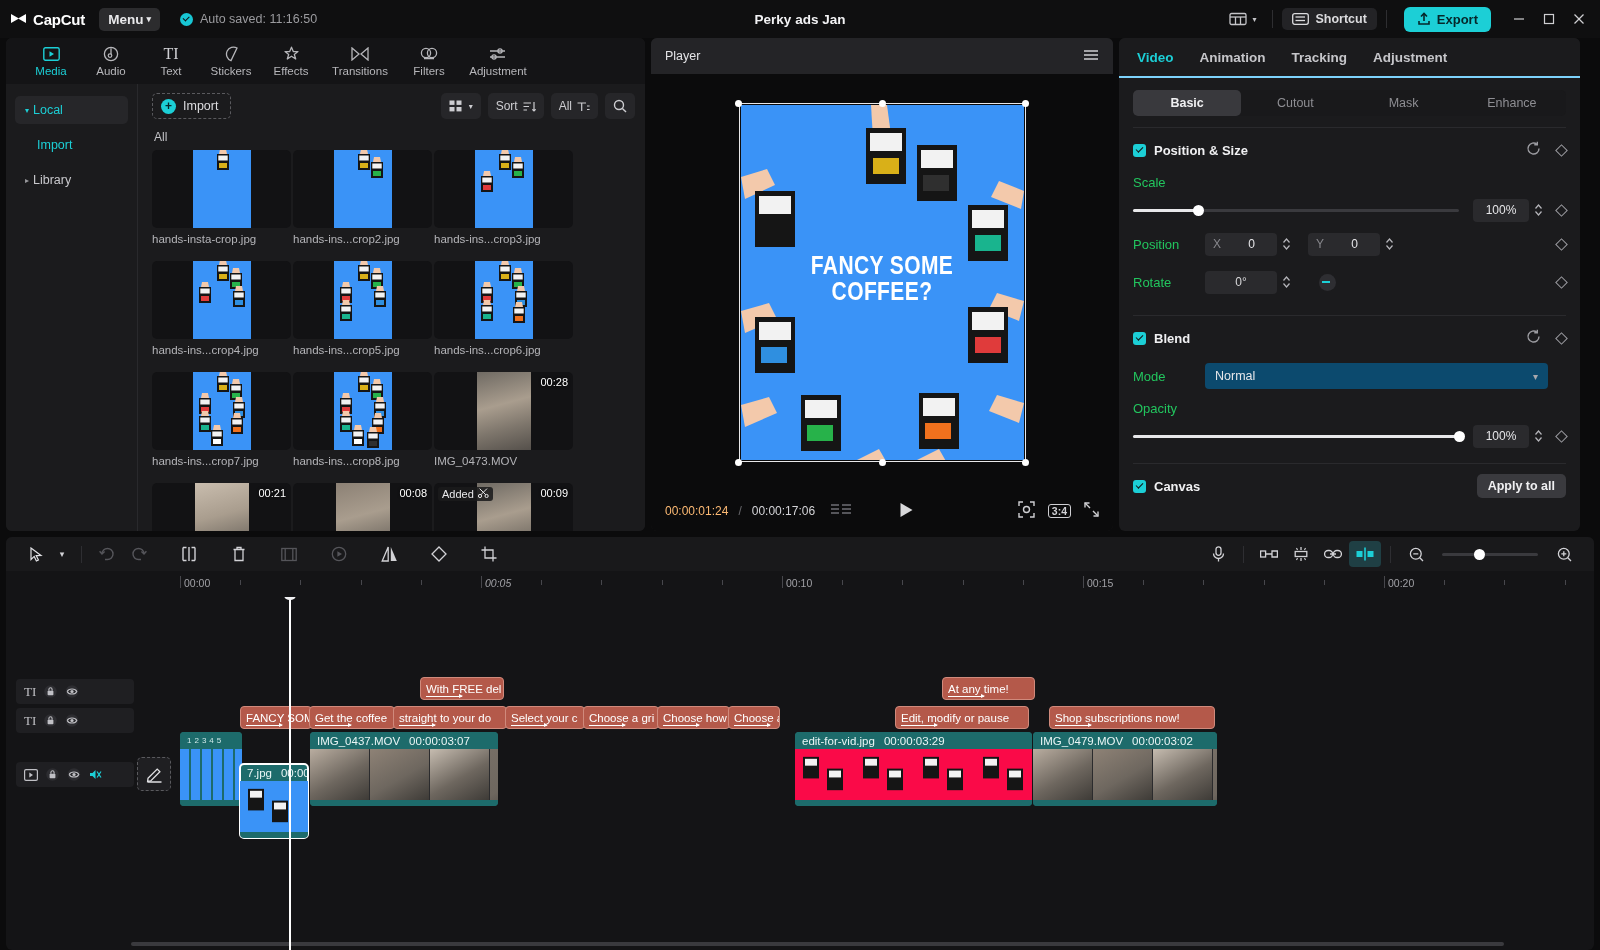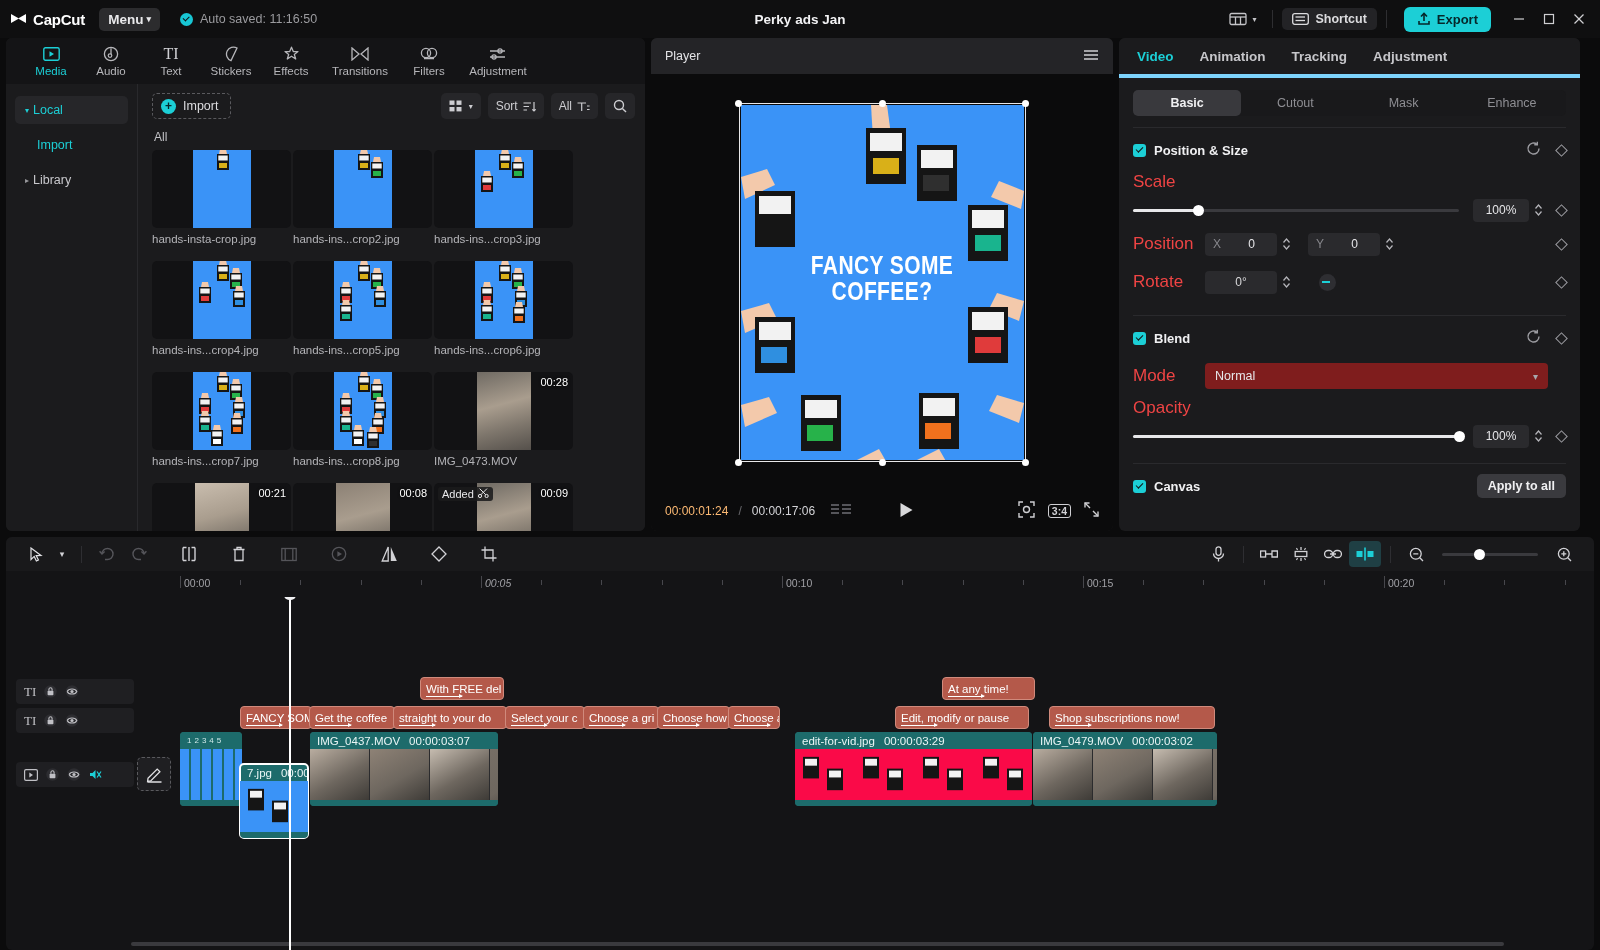--- a/index.html
+++ b/index.html
@@ -117,50 +117,50 @@
   }
   .player-ctrl { height:40px; display:flex; align-items:center; padding:0 14px; gap:10px; font-size:12px; background:#0b0b0c;}
   .t-cur { color:#fdba74; }
   .t-sep { color:#6a6a6e; }
   .t-tot { color:#d4d4d8; }
   .pc-right { margin-left:auto; display:flex; align-items:center; gap:13px; color:#d0d0d4; }
   .ratio-box { border:1.4px solid #cfcfd3; border-radius:3px; font-size:10.5px; padding:0px 3px; font-weight:bold; }
 
   
   .rightpanel { width:461px; background:#1b1b1d; border-radius:6px; display:flex; flex-direction:column; overflow:hidden; }
-  .rp-tabs { height:40px; display:flex; align-items:center; gap:26px; padding:0 18px; background:#1b1b1d; border-bottom:4px solid #7dd3fc;}
+  .rp-tabs { height:40px; display:flex; align-items:center; gap:26px; padding:0 18px; background:#1b1b1d; border-bottom:2px solid #7dd3fc;}
   .rp-tab { font-size:13.5px; font-weight:bold; color:#c6c6ca; cursor:pointer; }
   .rp-tab.active { color:#1ccfd6; }
   .seg {
     margin:12px 14px 0 14px; height:26px; background:#19191b; border-radius:5px; display:flex; align-items:stretch;
   }
   .seg-item { flex:1; display:flex; align-items:center; justify-content:center; font-size:12.5px; color:#8e8e93; border-radius:5px; cursor:pointer;}
   .seg-item.active { background:#39393d; color:#f0f0f2; font-weight:bold; }
   .rp-body { flex:1; padding:0 14px; overflow:hidden; }
   .divider { height:1px; background:#2a2a2d; margin:11px 0 0 0; }
   .sect-head { display:flex; align-items:center; height:34px; margin-top:5px; }
   .cbx { width:13px; height:13px; border-radius:3px; background:#1ccfd6; position:relative; margin-right:8px; cursor:pointer; }
   .cbx::after { content:""; position:absolute; left:3px; top:3px; width:5.5px; height:2.8px;
                 border-left:1.7px solid #111; border-bottom:1.7px solid #111; transform:rotate(-45deg); }
   .sect-title { font-size:13px; font-weight:bold; color:#f0f0f2; }
   .sect-actions { margin-left:auto; display:flex; align-items:center; gap:16px; color:#9c9ca1; }
   .row { display:flex; align-items:center; height:30px; margin-top:4px; }
-  .row-label { font-size:17px; color:#ef4444; width:72px; }
+  .row-label { font-size:13px; color:#22c55e; width:72px; }
   .slider { flex:1; height:3px; background:#3a3a3e; border-radius:2px; position:relative; }
   .slider .fill { position:absolute; left:0; top:0; bottom:0; background:#e8e8ea; border-radius:2px; }
   .slider .knob { position:absolute; width:11px; height:11px; border-radius:50%; background:#fff; top:-4px; margin-left:-5.5px; }
   .numbox { background:#2a2a2d; border-radius:4px; height:23px; min-width:56px; display:flex; align-items:center;
             justify-content:center; font-size:12px; color:#e6e6e9; padding:0 6px; }
   .stepper { display:flex; flex-direction:column; gap:1px; color:#b5b5ba; margin-left:5px; }
   .xy { background:#2a2a2d; border-radius:4px; height:23px; width:72px; display:flex; align-items:center; padding:0 8px; font-size:12px; }
   .xy .ax { color:#87878c; margin-right:auto; }
   .xy .vv { color:#e6e6e9; padding-right:14px;}
   .diamond { width:9px; height:9px; border:1.3px solid #9c9ca1; transform:rotate(45deg); }
   .select {
-    background:#7f1d1d; border-radius:4px; height:26px; flex:1; display:flex; align-items:center; padding:0 10px;
+    background:#0c4a6e; border-radius:4px; height:26px; flex:1; display:flex; align-items:center; padding:0 10px;
     font-size:12.5px; color:#e6e6e9; cursor:pointer; margin-right:18px;
   }
   .select .cv { margin-left:auto; color:#a8a8ad; }
   .apply-btn { margin-left:auto; background:#3a3a3e; border-radius:5px; padding:5px 11px; font-size:12.5px;
                font-weight:bold; color:#f0f0f2; cursor:pointer; }
   .rotate-dial { width:17px; height:17px; border-radius:50%; background:#2e2e32; position:relative; }
   .rotate-dial::after { content:""; position:absolute; left:3px; top:7.5px; width:8px; height:2px; background:#1ccfd6; }
 
   
   .timeline { flex:1; background:#141416; margin:6px 6px 0 6px; border-radius:6px; display:flex; flex-direction:column;

